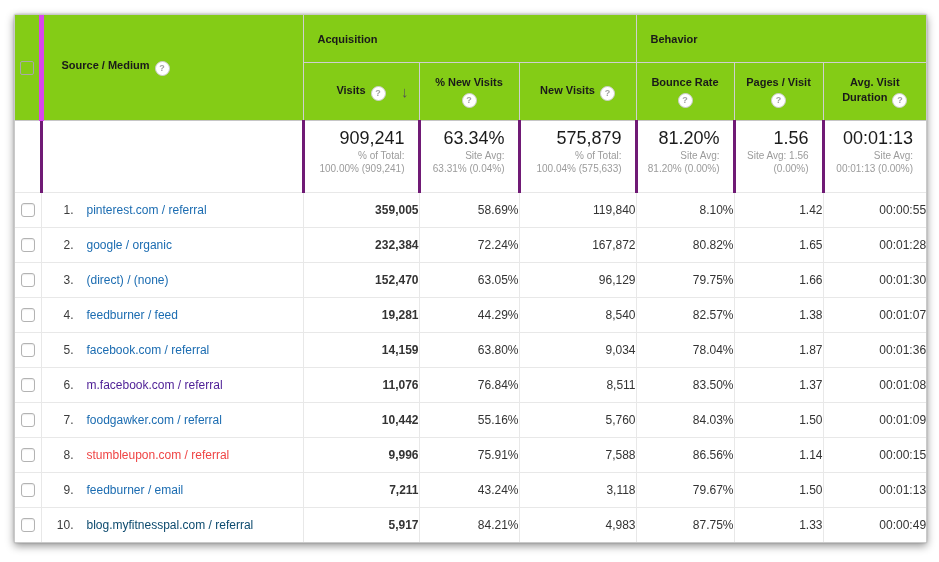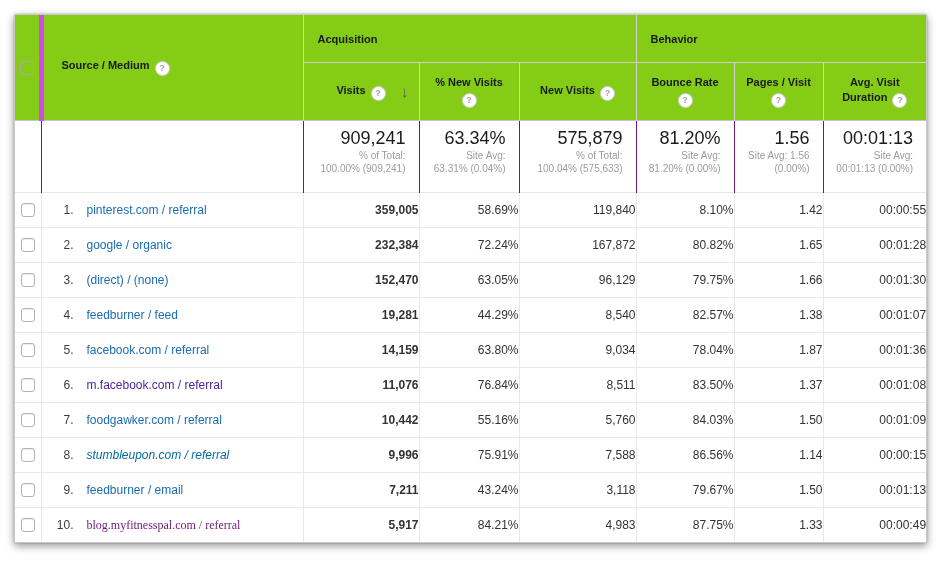--- a/index.html
+++ b/index.html
@@ -74,21 +74,21 @@
     transform: translateY(-52%);
     font-size: 15px;
     font-weight: normal;
     color: #555555;
   }
   
   tr.totals td {
     height: 64px;
     background: #ffffff;
     border-top: 1px solid #c6c6c6;
-    border-left: 1px solid #701a75;
+    border-left: 3px solid #701a75;
     vertical-align: top;
     text-align: right;
     padding: 7px 13px 0 0;
   }
   tr.totals td.cb-col { border-left: none; }
   .big-num {
     font-size: 18px;
     color: #1b1b1b;
     line-height: 21px;
     white-space: nowrap;
@@ -303,41 +303,41 @@
       <td class="source-col"><span class="row-index">7.</span><a class="src-link" style="color: rgb(27, 108, 177);">foodgawker.com / referral</a></td>
       <td class="num visits-col">10,442</td>
       <td class="num">55.16%</td>
       <td class="num">5,760</td>
       <td class="num">84.03%</td>
       <td class="num">1.50</td>
       <td class="num">00:01:09</td>
     </tr>
     <tr class="data-row">
       <td class="cb-col"><span class="checkbox"></span></td>
-      <td class="source-col"><span class="row-index">8.</span><a class="src-link" style="color: #0369a1; font-style: italic;">stumbleupon.com / referral</a></td>
+      <td class="source-col"><span class="row-index">8.</span><a class="src-link" style="color: #ef4444;">stumbleupon.com / referral</a></td>
       <td class="num visits-col">9,996</td>
       <td class="num">75.91%</td>
       <td class="num">7,588</td>
       <td class="num">86.56%</td>
       <td class="num">1.14</td>
       <td class="num">00:00:15</td>
     </tr>
     <tr class="data-row">
       <td class="cb-col"><span class="checkbox"></span></td>
       <td class="source-col"><span class="row-index">9.</span><a class="src-link" style="color: rgb(27, 108, 177);">feedburner / email</a></td>
       <td class="num visits-col">7,211</td>
       <td class="num">43.24%</td>
       <td class="num">3,118</td>
       <td class="num">79.67%</td>
       <td class="num">1.50</td>
       <td class="num">00:01:13</td>
     </tr>
     <tr class="data-row">
       <td class="cb-col"><span class="checkbox"></span></td>
-      <td class="source-col"><span class="row-index">10.</span><a class="src-link" style="color: #701a75; font-family: Liberation Serif, serif;">blog.myfitnesspal.com / referral</a></td>
+      <td class="source-col"><span class="row-index">10.</span><a class="src-link" style="color: #0c4a6e;">blog.myfitnesspal.com / referral</a></td>
       <td class="num visits-col">5,917</td>
       <td class="num">84.21%</td>
       <td class="num">4,983</td>
       <td class="num">87.75%</td>
       <td class="num">1.33</td>
       <td class="num">00:00:49</td>
     </tr>
   </tbody>
 </table>
 </div>

